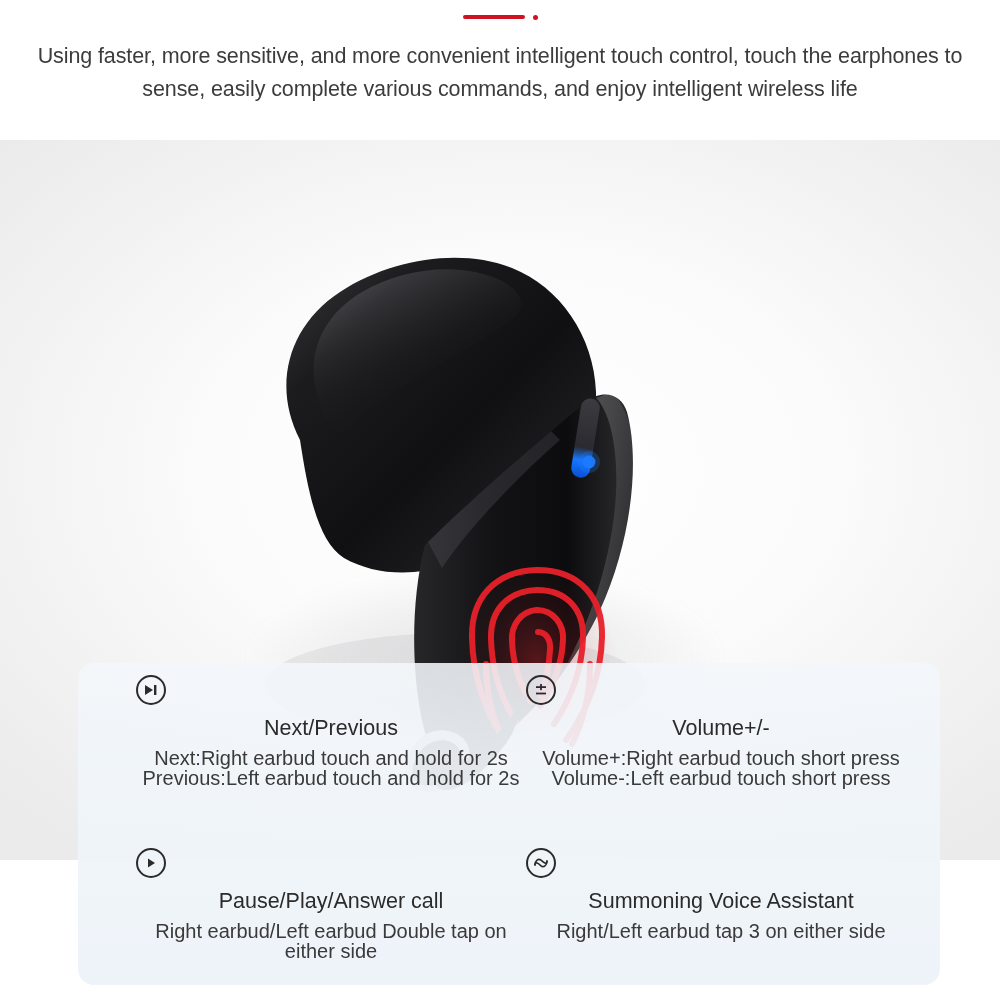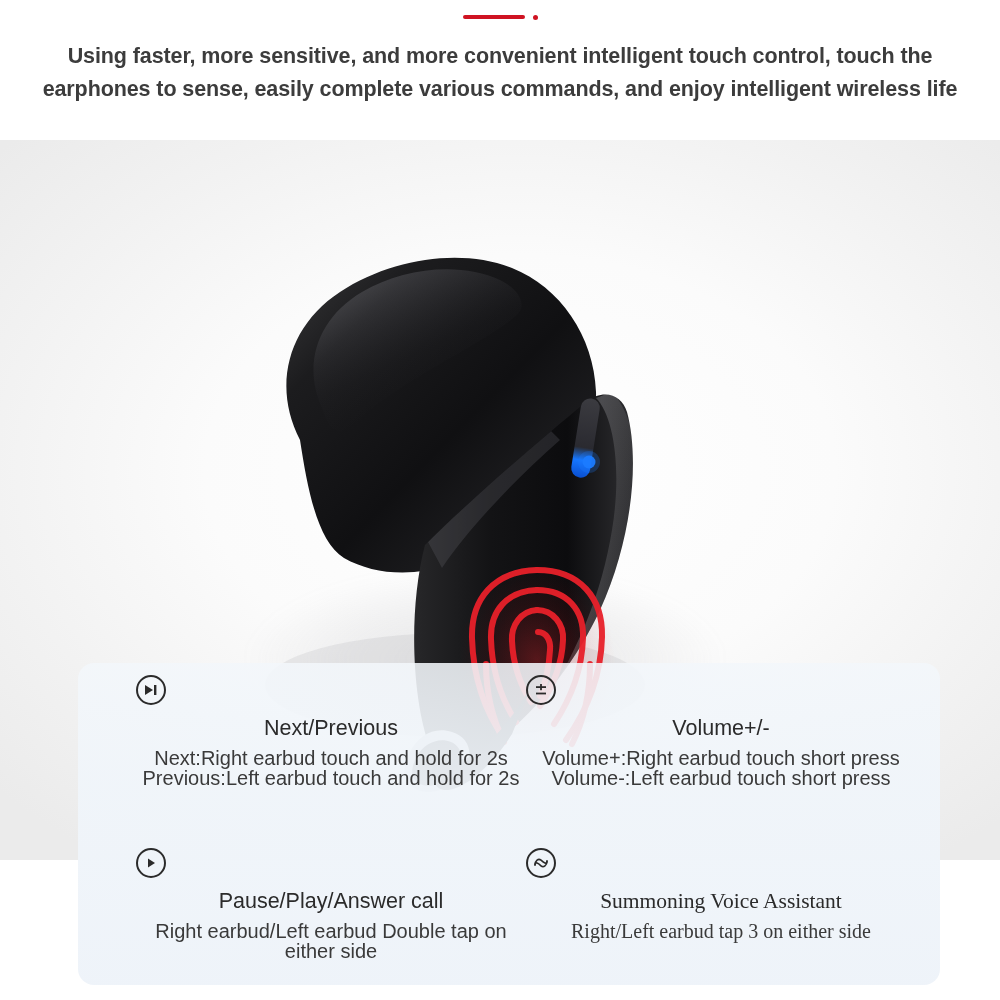--- a/index.html
+++ b/index.html
@@ -51,21 +51,21 @@
   
   .headline {
     position: absolute;
     top: 40px;
     left: 30px;
     width: 940px;
     text-align: center;
     font-size: 21.5px;
     line-height: 33px;
     color: #3c3c3c;
-    font-weight: 700;
+    font-weight: 400;
     letter-spacing: -0.1px;
   }
 
   
   .photo {
     position: absolute;
     top: 140px;
     left: 0;
     width: 1000px;
     height: 720px;
@@ -112,21 +112,21 @@
     text-align: center;
   }
 
   .feature {
     position: absolute;
     width: 390px;
   }
   .feat-1 { left: 58px;  top: 12px; }
   .feat-2 { left: 448px; top: 12px; }
   .feat-3 { left: 58px;  top: 185px; }
-  .feat-4 { left: 448px; top: 185px; font-family: Liberation Serif, serif; }
+  .feat-4 { left: 448px; top: 185px; }
 
   .feat-icon {
     width: 30px;
     height: 30px;
     border-radius: 50%;
     border: 2px solid #2b2b2b;
     display: flex;
     align-items: center;
     justify-content: center;
     box-sizing: border-box;

